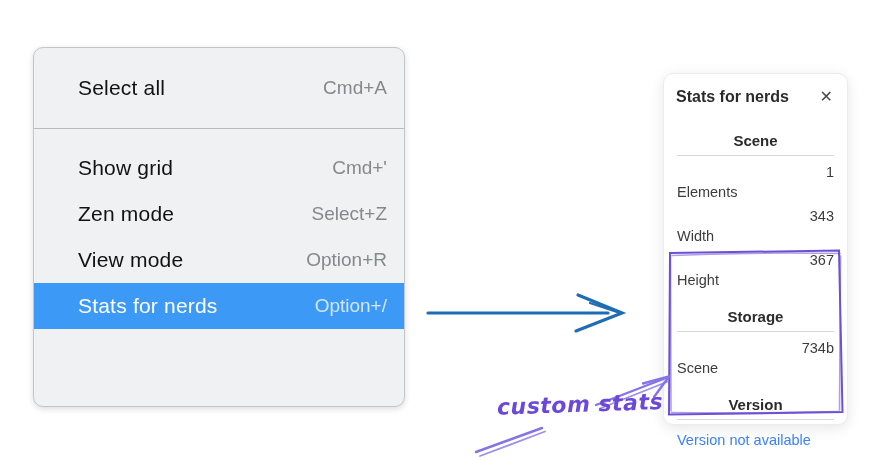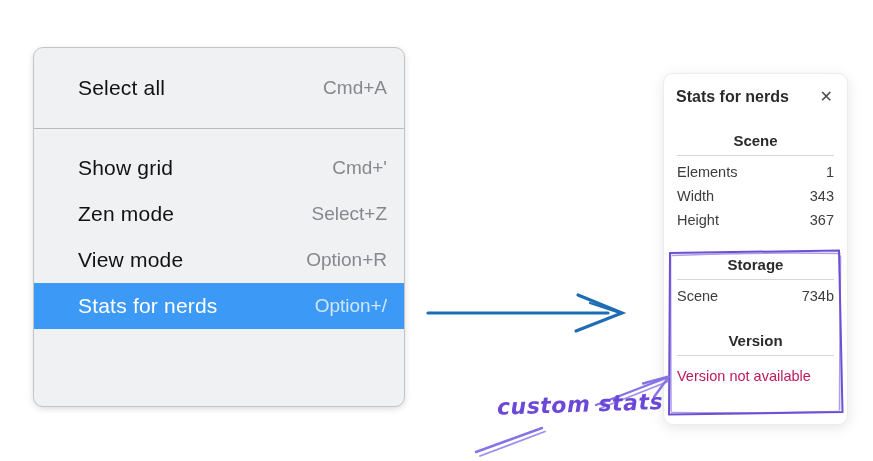--- a/index.html
+++ b/index.html
@@ -32,26 +32,26 @@
     position:absolute;left:663px;top:73px;width:185px;height:352px;
     background:#ffffff;border:1px solid #ececec;border-radius:10px;
     box-shadow:0 3px 14px rgba(0,0,0,.10);box-sizing:border-box;
     padding:10px 12px;color:#3a3a3a;
   }
   .panel-header{display:flex;justify-content:space-between;align-items:center;height:26px;}
   .panel-title{font-size:16px;font-weight:bold;color:#2b2b2b;}
   .close{font-size:16px;color:#4a4a4a;line-height:1;cursor:default;padding:2px;}
   .section-title{text-align:center;font-weight:bold;font-size:15px;color:#2b2b2b;}
   .st-scene{margin-top:22px;}
-  .st-mid{margin-top:24px;}
+  .st-mid{margin-top:16px;}
   .divider{height:1px;background:#d6d6d6;margin:6px 1px 4px 1px;}
   .stat-row{display:flex;justify-content:space-between;font-size:14.5px;padding:4px 1px;}
-  .stat-label{color:#3c3c3c;}
+  .stat-label{color:#3c3c3c;margin-top:20px;}
   .stat-value{color:#3c3c3c;}
-  .version-note{font-size:14.5px;color:#be185d;padding:8px 1px 0 1px;}
+  .version-note{font-size:14.5px;color:#3b82f6;padding:8px 1px 0 1px;}
 
   
   .overlay{position:absolute;left:0;top:0;width:873px;height:461px;pointer-events:none;}
   .custom-stats-label{
     position:absolute;left:497px;top:392px;width:160px;
     font-family:"DejaVu Sans", sans-serif;
     font-style:italic;font-weight:600;font-size:22px;letter-spacing:.5px;
     color:#6c48d8;transform:rotate(-2deg);white-space:nowrap;
   }
 </style>

